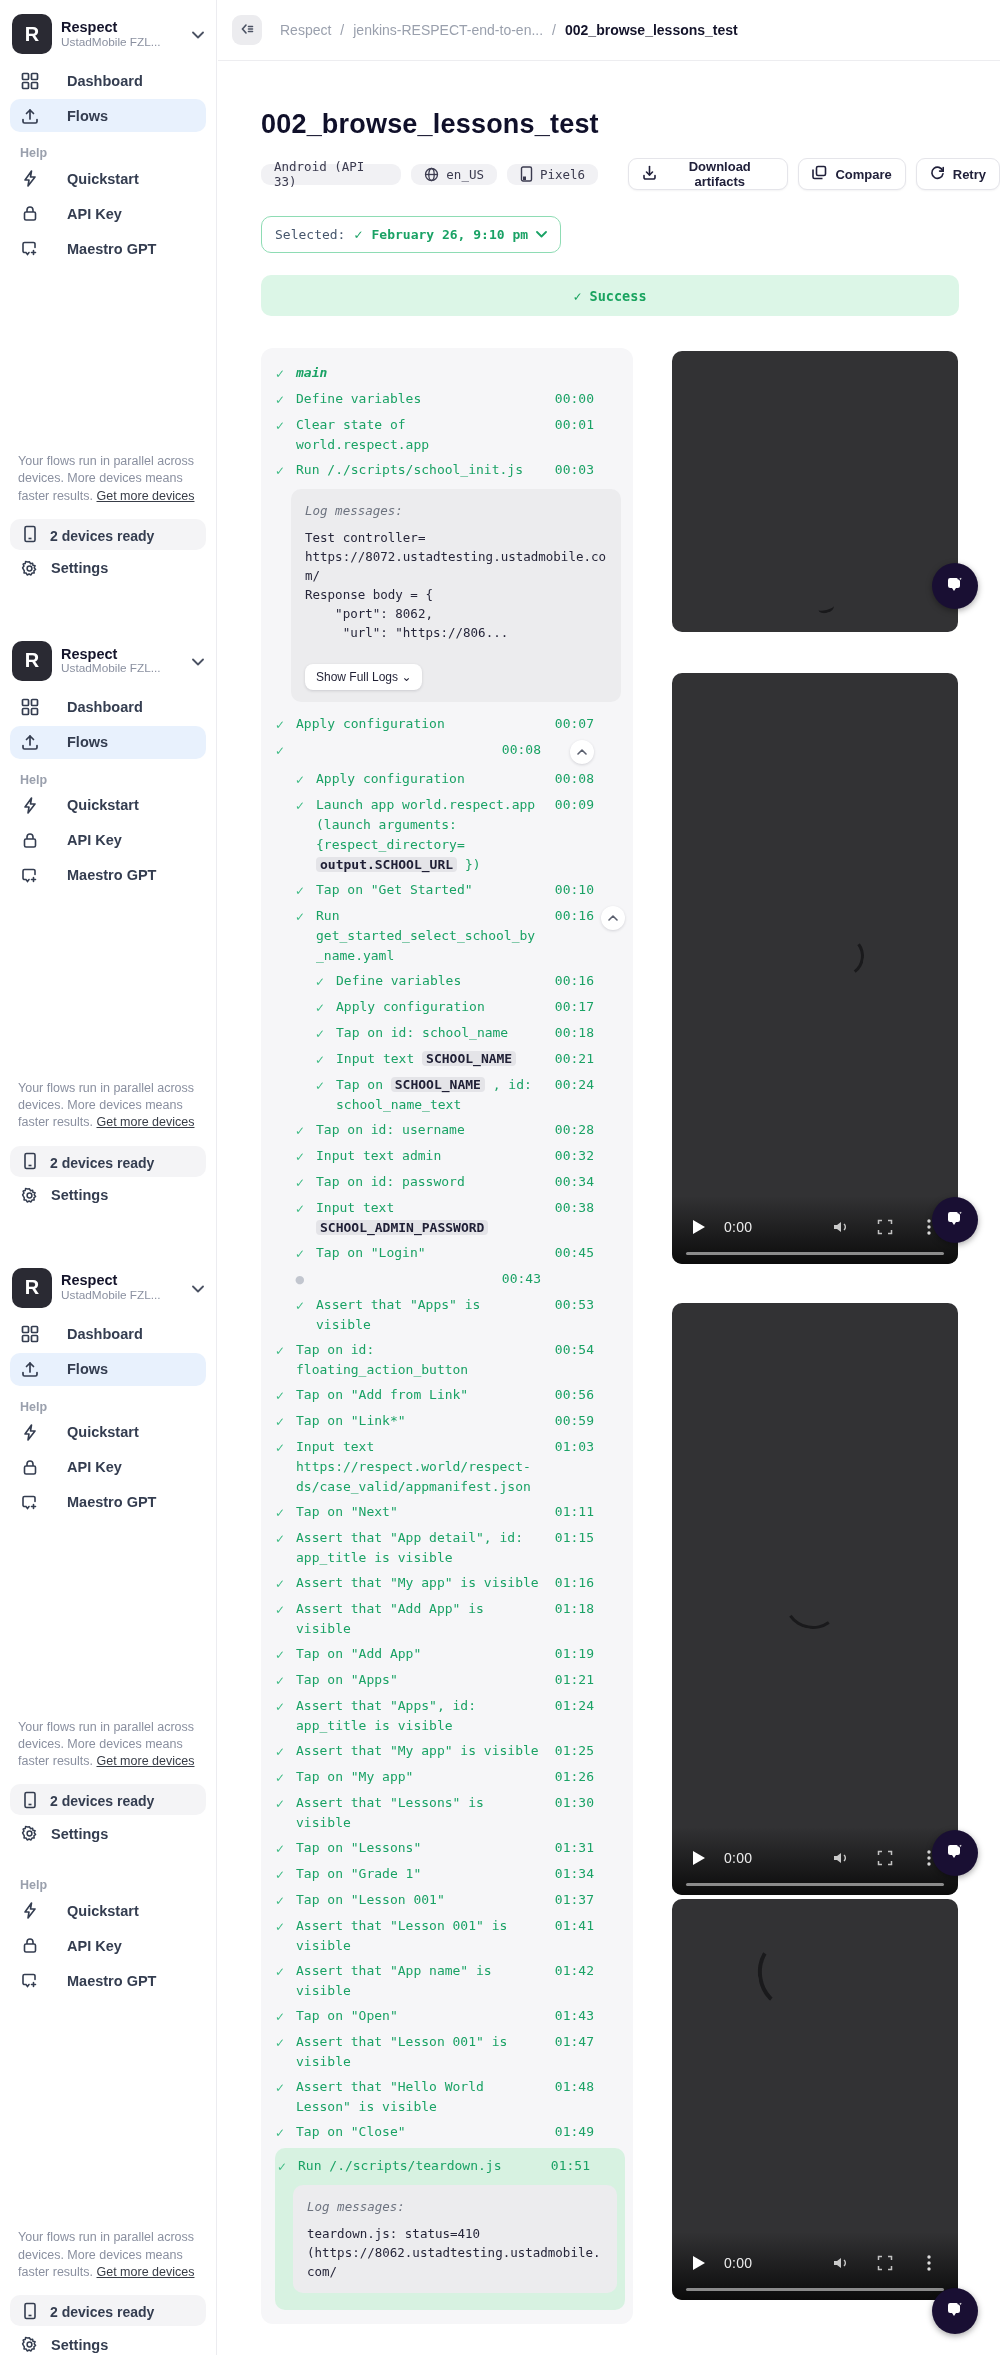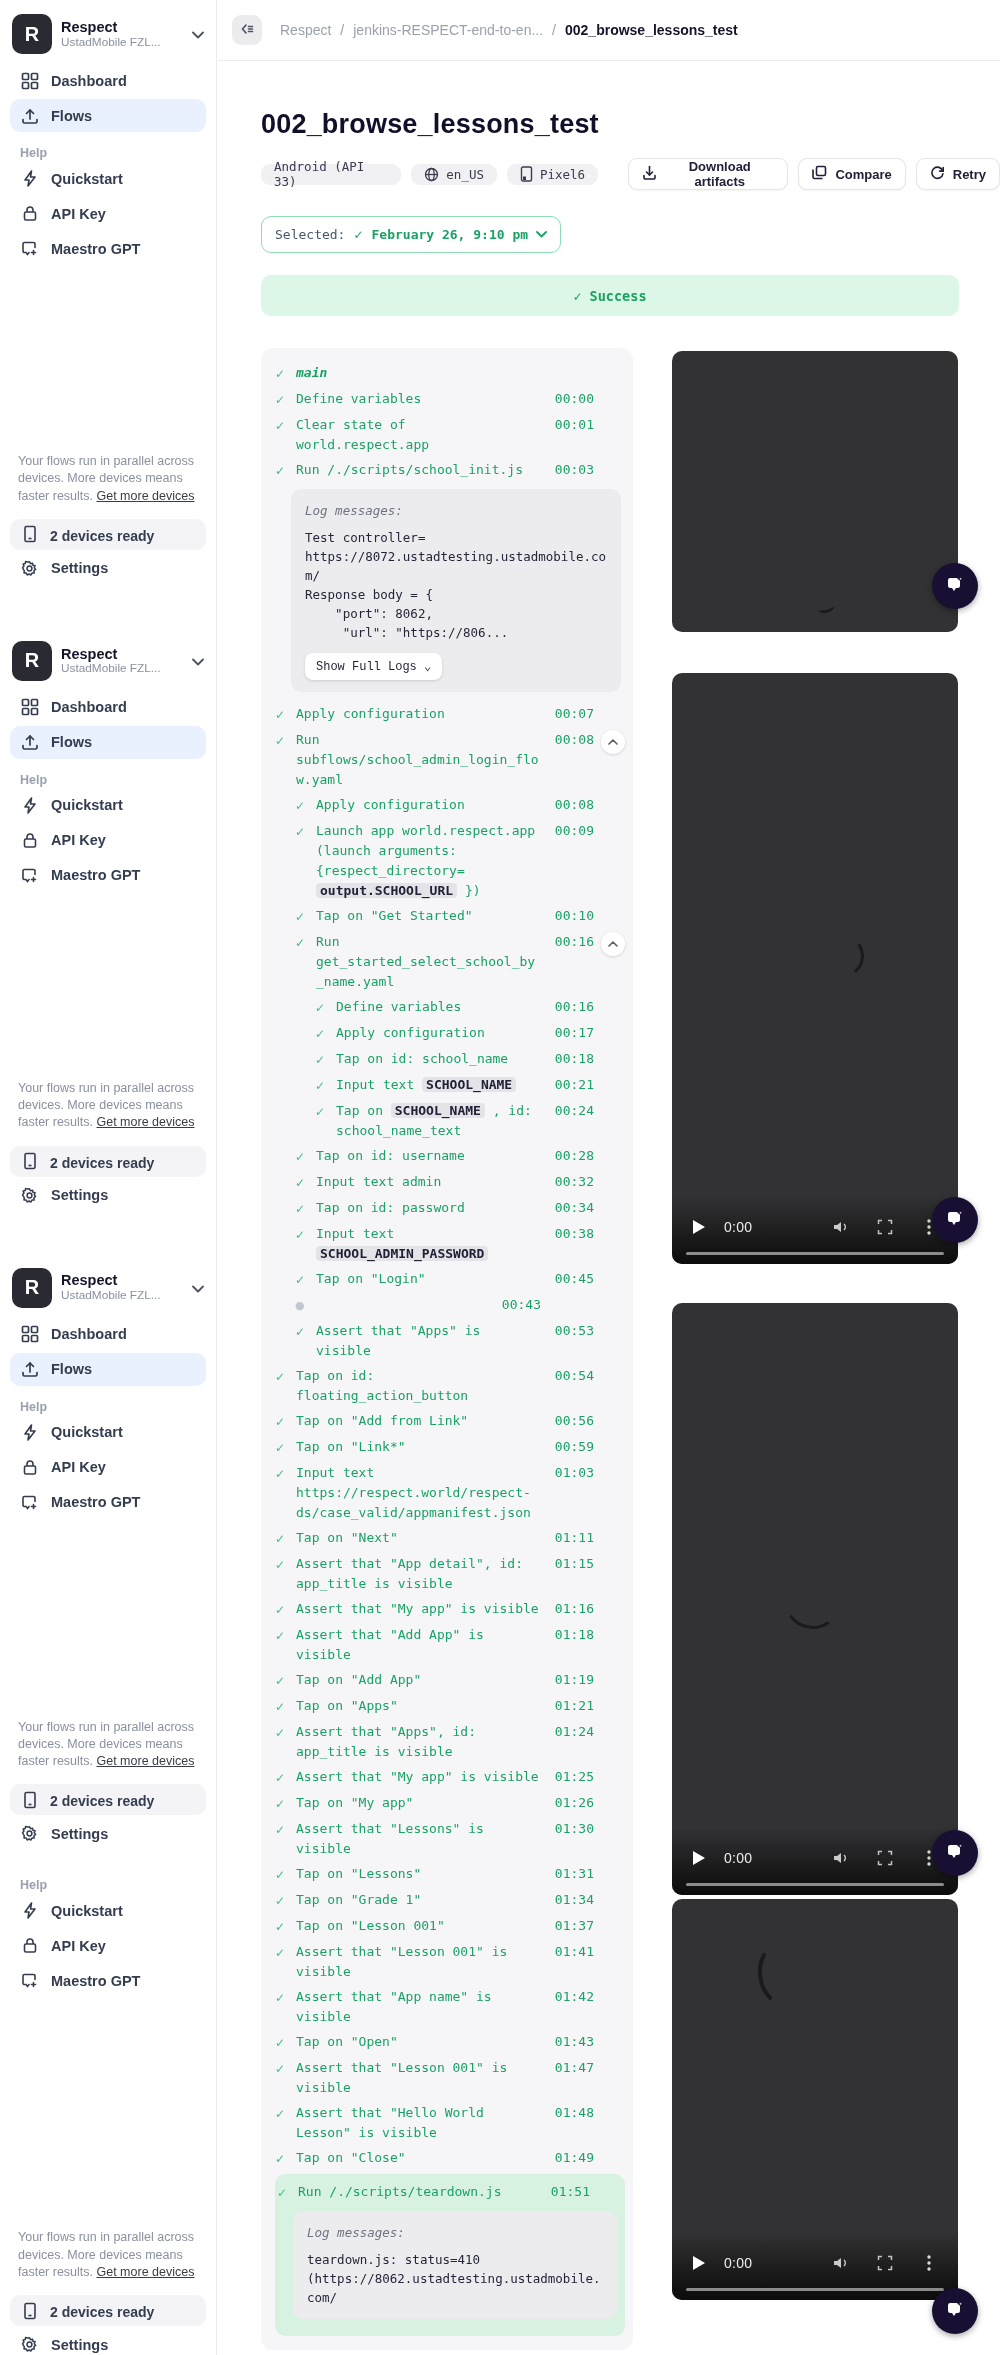--- a/index.html
+++ b/index.html
@@ -10,21 +10,21 @@
   
   .sidebar { position:absolute; left:0; top:0; width:217px; height:2355px;
              background:#fff; border-right:1px solid #ececf0; padding:0 10px; }
   .sb-head { display:flex; align-items:center; gap:9px; padding:14px 2px 8px; }
   .sb-logo { width:40px; height:40px; border-radius:10px; background:#2a2a33; color:#fff;
              font-weight:800; font-size:20px; display:flex; align-items:center; justify-content:center; flex:none; }
   .sb-wsinfo { line-height:1.15; min-width:0; }
   .sb-wsname { font-weight:700; font-size:14.5px; color:#14142b; }
   .sb-wsorg  { font-size:11.8px; color:#8a90a0; white-space:nowrap; }
   .sb-chev { margin-left:auto; flex:none; }
-  .nav-item { display:flex; align-items:center; gap:12px; padding:7px 10px; margin:2px 0;
+  .nav-item { display:flex; align-items:center; gap:28px; padding:7px 10px; margin:2px 0;
               border-radius:10px; font-weight:700; font-size:14.5px; color:#343d50; cursor:pointer; }
   .nav-item.active { background:#e8f1fd; }
   .sb-label { font-size:12.5px; color:#9aa0ad; margin:14px 10px 2px; font-weight:600; }
   .sb-upsell { margin:188px 8px 0; font-size:12.5px; color:#8a90a0; line-height:1.38; }
   .sb-upsell a { color:#383d47; text-decoration:underline; cursor:pointer; }
   .sb-devices { margin-top:14px; background:#f4f4f6; border-radius:10px; padding:6px 10px;
                 display:flex; gap:11px; align-items:flex-end; font-weight:700; font-size:14px; color:#343d50; }
   .sb-settings { display:flex; gap:12px; align-items:center; padding:9px 10px; font-weight:700;
                  font-size:14.5px; color:#343d50; cursor:pointer; }
   .sb-icon { width:19px; height:19px; flex:none; display:flex; align-items:center; justify-content:center; }
@@ -73,22 +73,22 @@
   .step.skipped .stime { color:#1aa265; }
   .em { font-style:italic; font-weight:700; }
   .chip { background:#e4e4e8; color:#202036; border-radius:4px; padding:0 4px; font-weight:700; }
   .ccol { display:flex; justify-content:flex-end; }
   .cbtn { width:24px; height:24px; border-radius:50%; background:#fff; border:none; cursor:pointer;
           box-shadow:0 1px 3px rgba(20,20,40,.15); display:flex; align-items:center; justify-content:center; }
   .logbox { background:#ececee; border-radius:10px; margin:6px 4px 10px 16px; padding:12px 14px;
             color:#26263a; font-size:12.5px; line-height:19px; }
   .loglabel { font-style:italic; color:#6e7480; margin-bottom:8px; }
   .logline { white-space:pre-wrap; overflow-wrap:anywhere; }
-  .logbtn { margin-top:11px; background:#fff; border:none; border-radius:8px; padding:6px 11px;
-            font-family:Liberation Mono, monospace; font-size:12px; color:#1f1f33; cursor:pointer;
+  .logbtn { margin-top:22px; background:#fff; border:none; border-radius:8px; padding:6px 11px;
+            font-family:Liberation Sans, sans-serif; font-size:12px; color:#1f1f33; cursor:pointer;
             box-shadow:0 1px 3px rgba(20,20,40,.15); }
   .hl { background:#d7f2e1; border-radius:10px; padding:5px 4px 7px 2px; margin-top:3px; }
 
   
   .videos { position:absolute; left:454px; top:290px; width:286px; }
   .player-wrap { position:relative; width:286px; }
   .pw1 { height:281px; margin-bottom:41px; } .pw2 { height:591px; margin-bottom:39px; }
   .pw3 { height:592px; margin-bottom:4px;  } .pw4 { height:401px; }
   .player { position:absolute; inset:0; background:#323234; border-radius:10px; overflow:hidden; cursor:pointer; }
   .controls { position:absolute; left:0; right:0; bottom:0; height:68px; display:flex; align-items:center;
@@ -547,21 +547,20 @@
           </div>
           <div class="logbox"><div class="loglabel">Log messages:</div><div class="logline">Test controller=</div><div class="logline">https://8072.ustadtesting.ustadmobile.com/</div><div class="logline">Response body = {</div><div class="logline">    "port": 8062,</div><div class="logline">     "url": "https://806...</div><button class="logbtn">Show Full Logs ⌄</button></div>
           <div class="step indent0">
             <span class="chk">✓</span>
             <span class="stxt">Apply configuration</span>
             <span class="stime">00:07</span>
             <span class="ccol"></span>
           </div>
           <div class="step indent0">
             <span class="chk">✓</span>
-            <span class="stxt">Run subflows/school_admin_login_flow.yaml</span>
             <span class="stime">00:08</span>
             <span class="ccol">
               <button class="cbtn">
                 <svg width="10" height="6" viewBox="0 0 10 6">
                   <polyline points="1,5 5,1 9,5" fill="none" stroke="#5a5f6e" stroke-width="1.6" stroke-linecap="round" stroke-linejoin="round"></polyline>
                 </svg>
               </button>
             </span>
           </div>
           <div class="step indent1">

